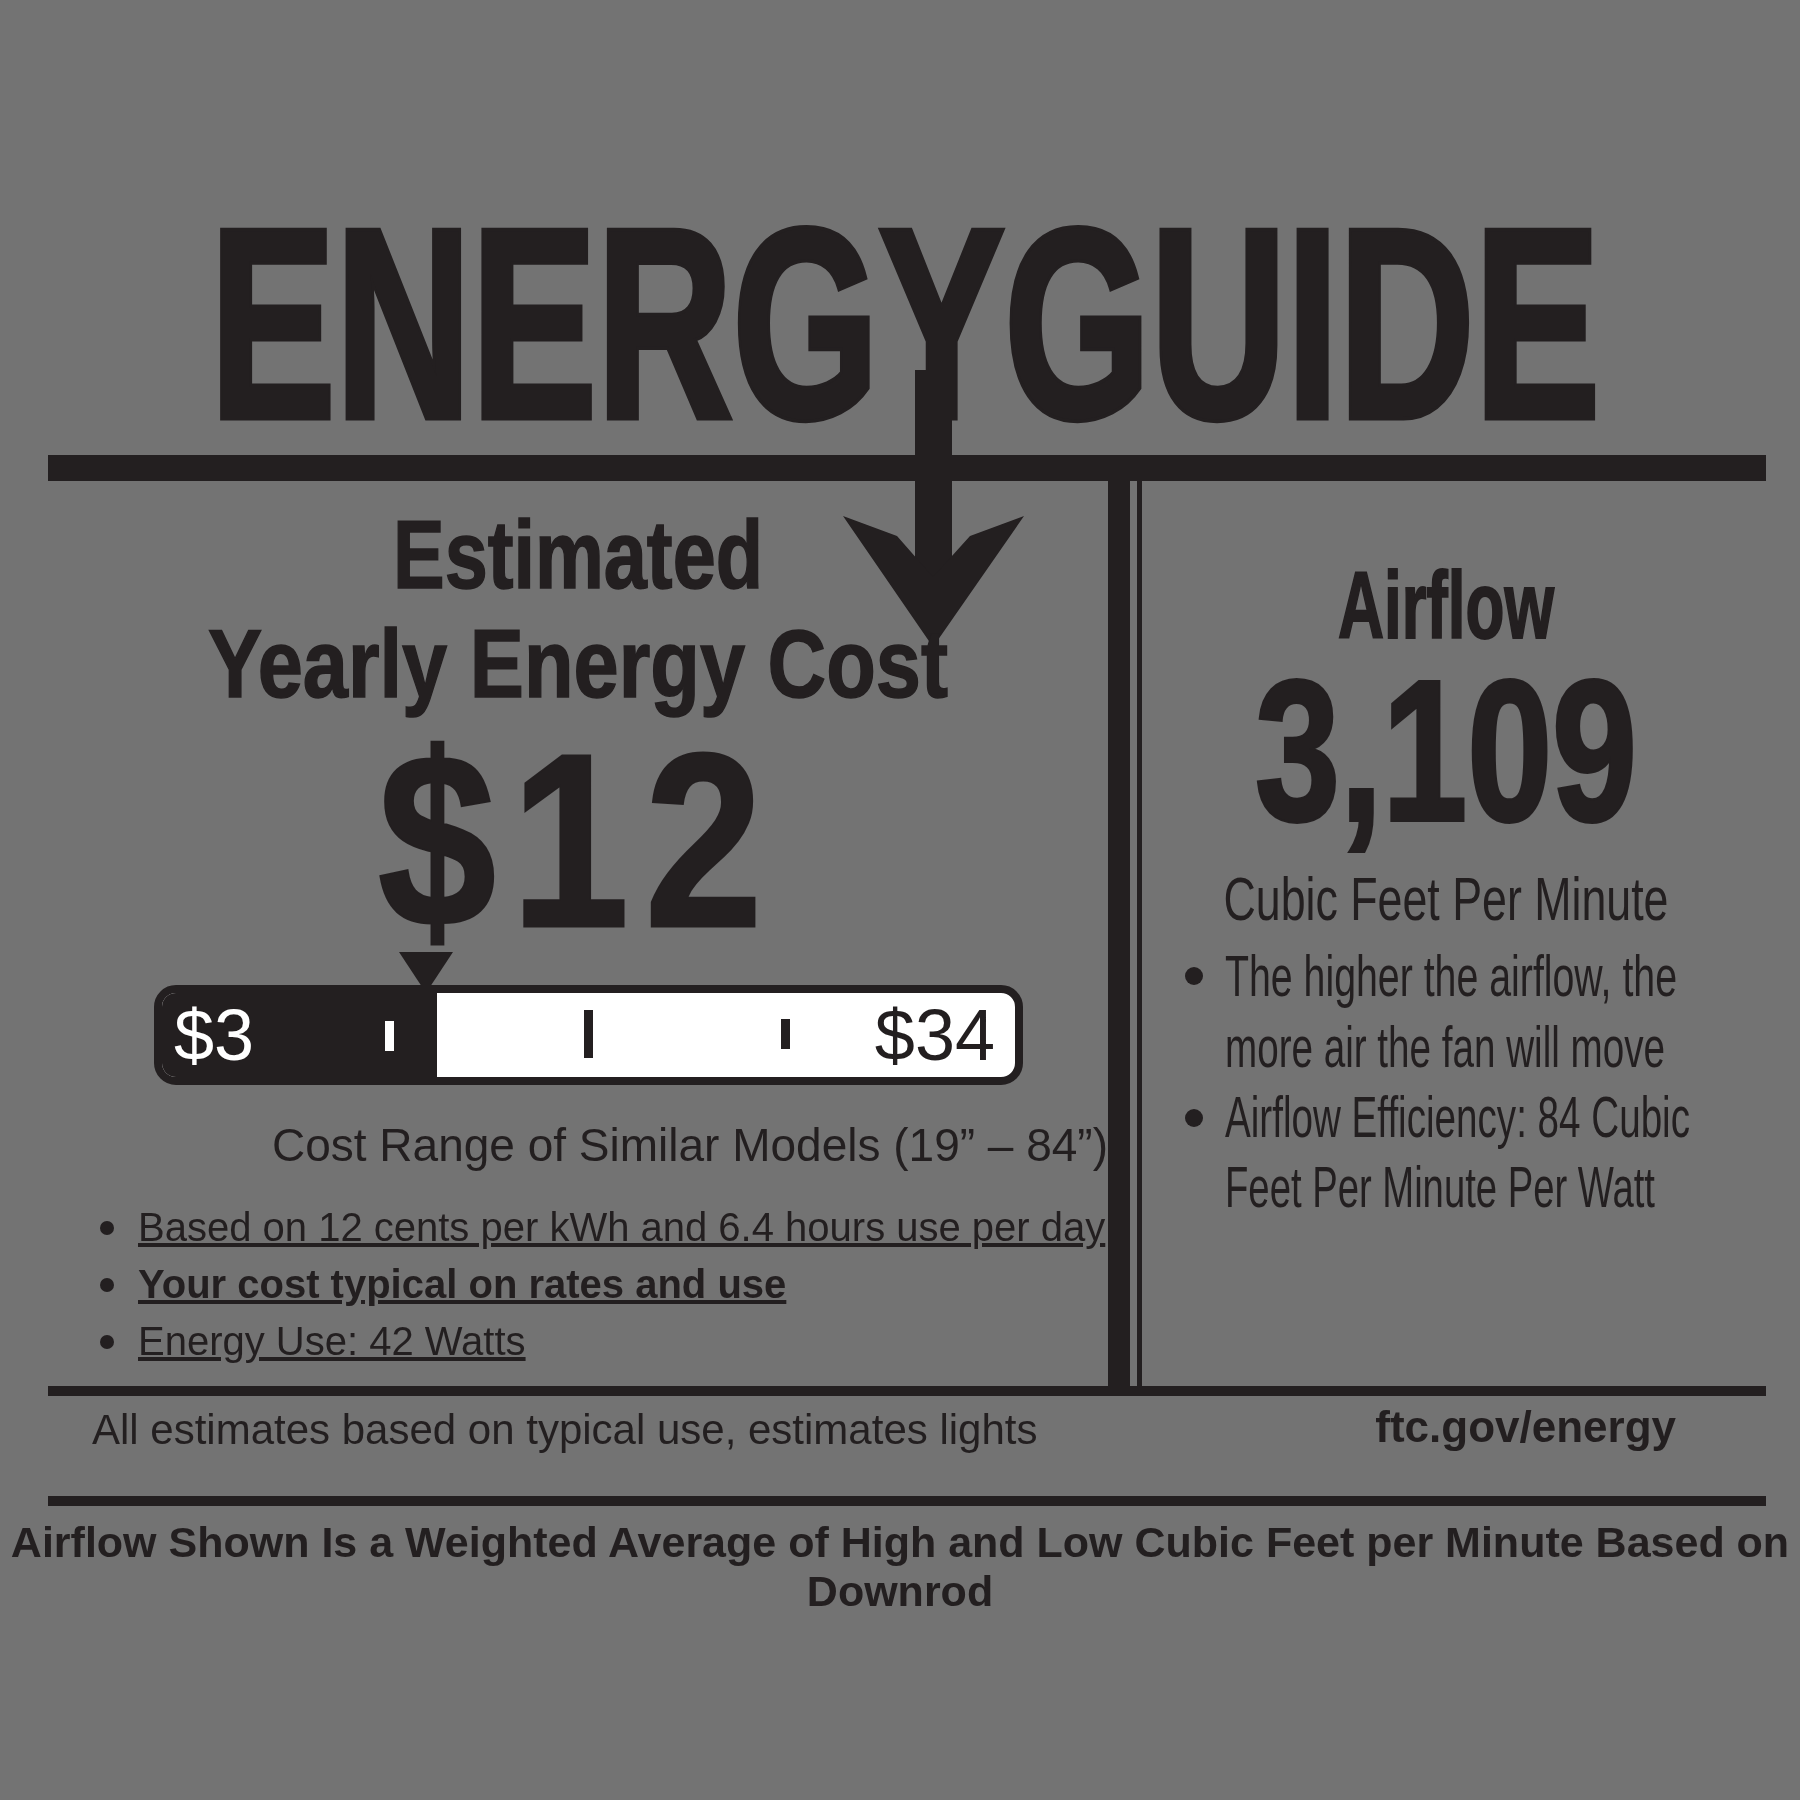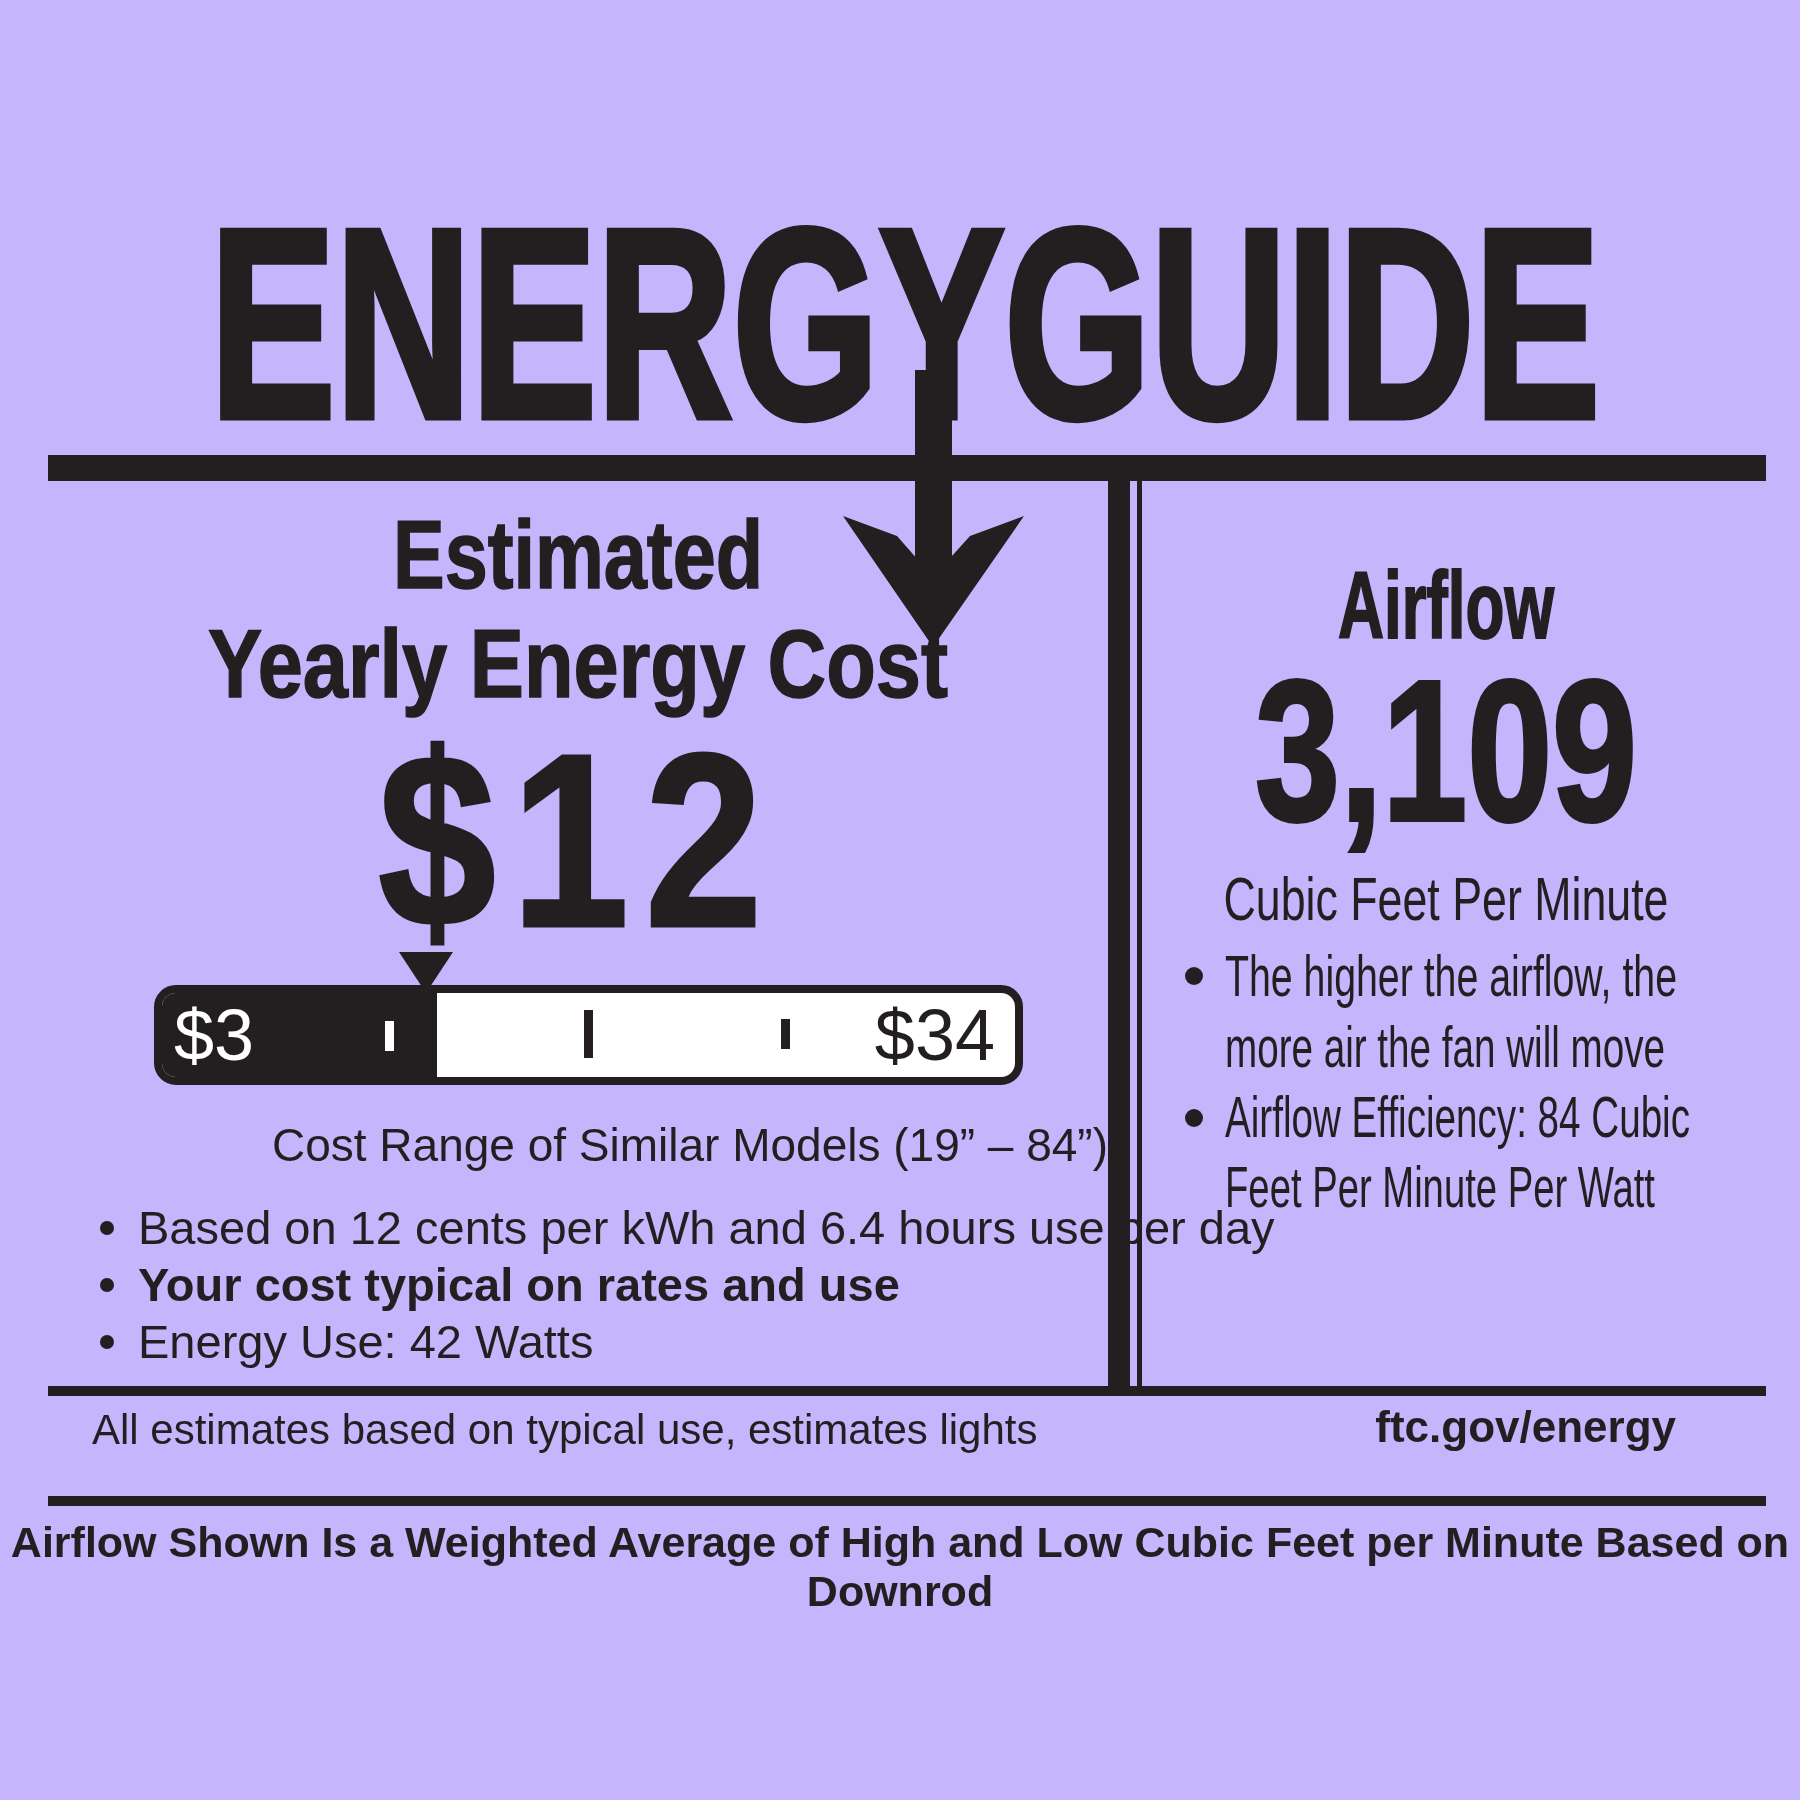--- a/index.html
+++ b/index.html
@@ -1,16 +1,16 @@
 <!DOCTYPE html>
 <html><head>
 <meta charset="utf-8">
 <style>
   html,body{margin:0;padding:0;background:#ffffff;}
-  .canvas{position:relative;width:1800px;height:1800px;background:#c4b5fd;overflow:hidden;
+  .canvas{position:relative;width:1800px;height:1800px;background:#737373;overflow:hidden;
           font-family:"Liberation Sans", sans-serif;color:#231f20;}
   .abs{position:absolute;}
   .rule{position:absolute;background:#231f20;}
   
   .range-bar{position:absolute;left:154px;top:985px;width:869px;height:100px;
              border:8px solid #231f20;border-radius:22px;background:#ffffff;
              box-sizing:border-box;overflow:hidden;}
   .range-fill{position:absolute;left:0;top:0;width:275px;height:84px;background:#231f20;}
   .range-min{position:absolute;left:12px;top:0;height:84px;line-height:84px;
              font-size:72px;color:#ffffff;}
@@ -18,21 +18,21 @@
              font-size:72px;color:#231f20;}
   .tick{position:absolute;}
   .tick.white{background:#ffffff;}
   .tick.black{background:#231f20;}
   .caption{position:absolute;left:48px;top:1118px;width:1060px;text-align:right;
            font-size:46px;}
   .bullets-left{position:absolute;left:100px;top:1199px;width:990px;}
   .bullet-row{display:flex;align-items:center;height:57px;}
   .dot{width:14px;height:14px;border-radius:50%;background:#231f20;flex:0 0 auto;
        margin-right:24px;}
-  .bullet-text{font-size:47px;white-space:nowrap;}
+  .bullet-text{font-size:40px;white-space:nowrap;text-decoration:underline;}
   .bullet-text.bold{font-weight:bold;}
   .note{position:absolute;left:92px;top:1406px;font-size:42px;}
   .ftc{position:absolute;right:124px;top:1402px;font-size:44px;font-weight:bold;margin-left:12px;}
   .footer{position:absolute;left:0;top:1518px;width:1800px;text-align:center;
           font-size:43px;font-weight:bold;}
   svg text{font-family:"Liberation Sans", sans-serif;fill:#231f20;}
 </style>
 </head>
 <body>
 

